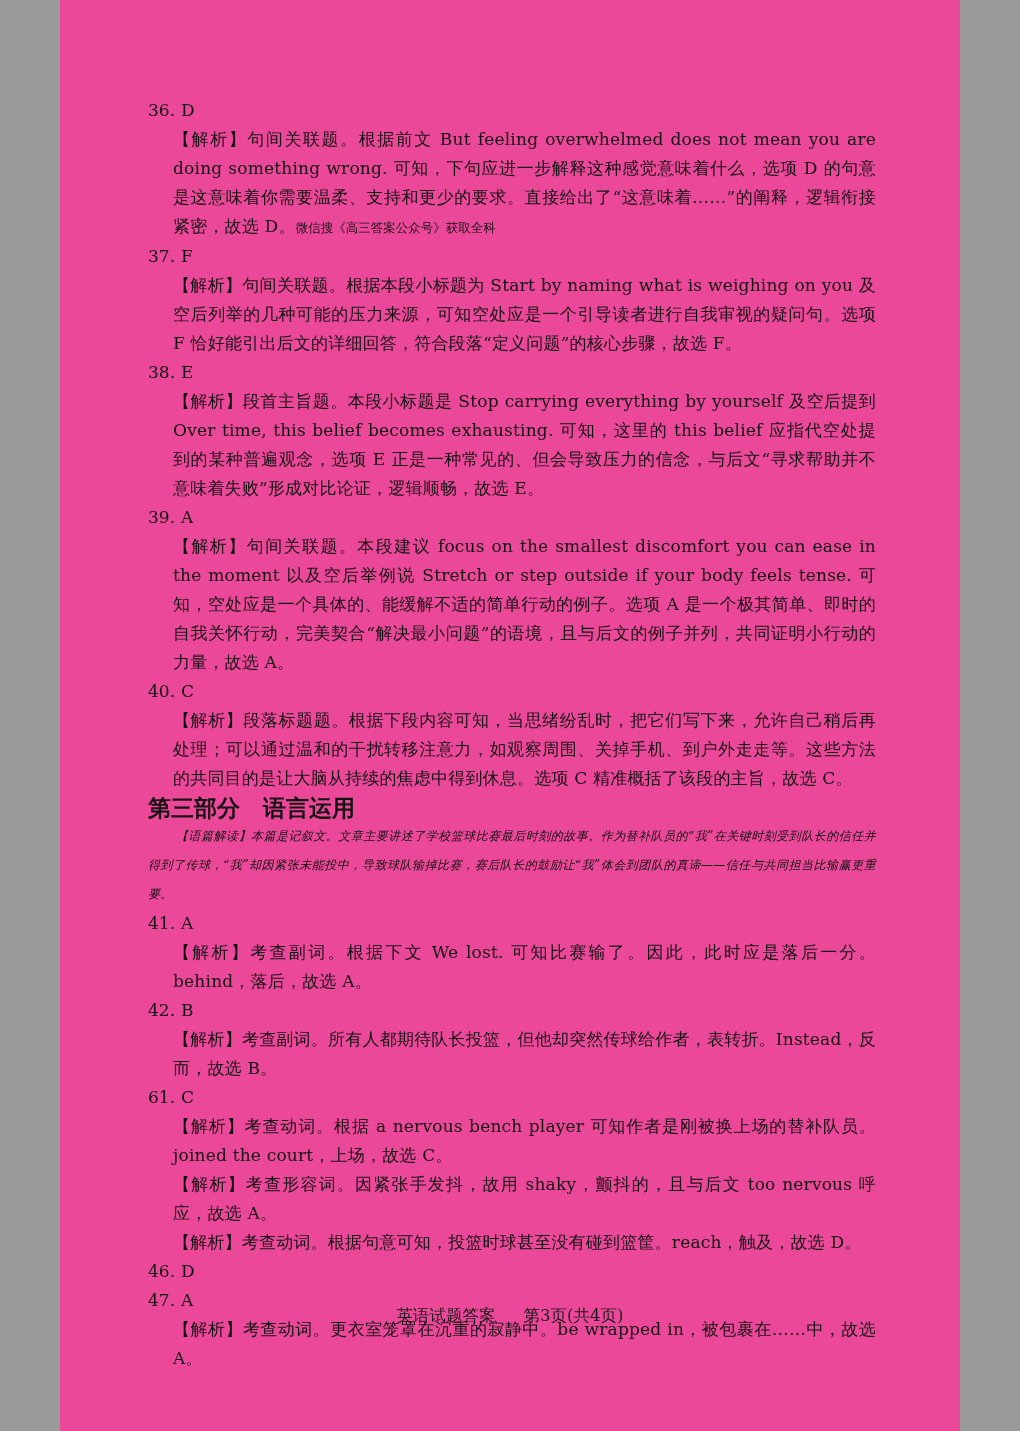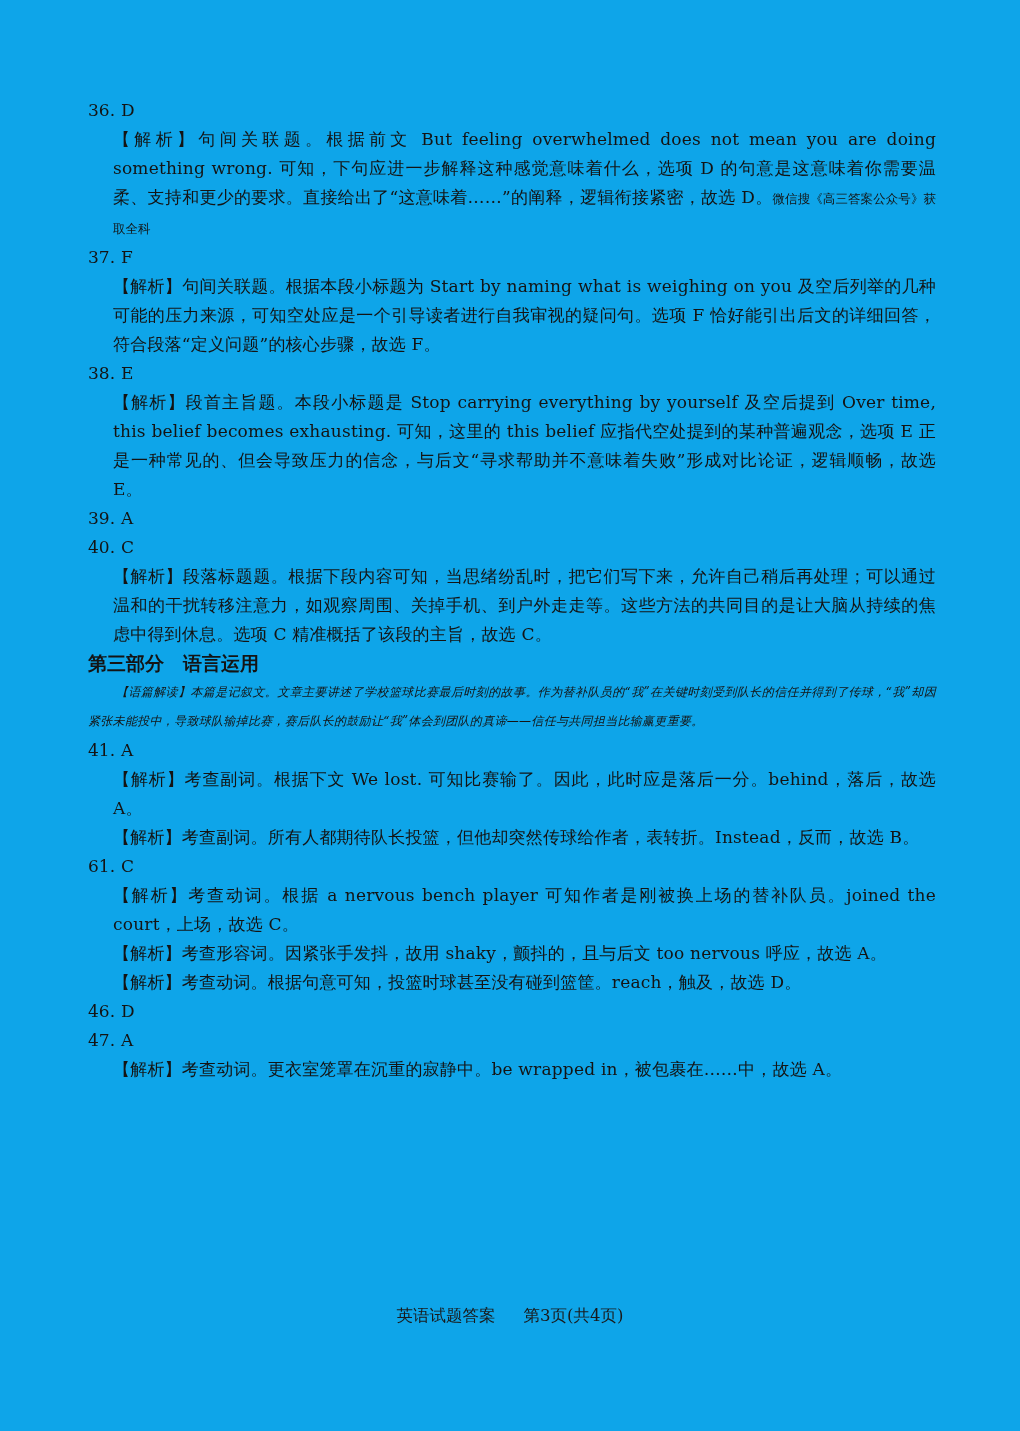--- a/index.html
+++ b/index.html
@@ -1,20 +1,20 @@
 <!DOCTYPE html>
 <html><head>
 <meta charset="utf-8">
 <style>
   html,body { margin:0; padding:0; background:#9a9a9a; }
   .page {
     position:relative;
-    width:1020px; height:1431px;
+    width:900px; height:1431px;
     margin:0 auto;
-    background:#0ea5e9;
+    background:#ec4899;
     color:#141414;
     font-family:"DejaVu Serif","Liberation Serif",serif;
     overflow:hidden;
   }
   .content {
     position:absolute;
     top:96px; left:88px; right:84px;
   }
   .item { margin:0; }
   .item-head {
@@ -25,21 +25,21 @@
   .expl {
     margin:0 0 0 25px;
     font-size:17px; line-height:29px;
     text-align:justify;
     letter-spacing:0.2px;
   }
   .lbl { font-weight:normal; }
   .small-promo { font-size:12.5px; letter-spacing:0; }
   .part-heading {
     font-weight:bold;
-    font-size:19px; line-height:29px;
+    font-size:23px; line-height:29px;
   }
   .sub-heading { font-size:17px; line-height:29px; }
   .passage {
     margin:0;
     font-size:12px; line-height:29px;
     text-indent:28px;
     text-align:justify;
     font-style:italic;
     letter-spacing:0.3px;
   }
@@ -69,36 +69,38 @@
       <p class="expl"><span class="lbl">【解析】</span><span>句间关联题。根据本段小标题为 Start by naming what is weighing on you 及空后列举的几种可能的压力来源，可知空处应是一个引导读者进行自我审视的疑问句。选项 F 恰好能引出后文的详细回答，符合段落“定义问题”的核心步骤，故选 F。</span></p>
     </div>
 
     <div class="item">
       <div class="item-head"><span>38.</span><span class="ans">E</span></div>
       <p class="expl"><span class="lbl">【解析】</span><span>段首主旨题。本段小标题是 Stop carrying everything by yourself 及空后提到 Over time, this belief becomes exhausting. 可知，这里的 this belief 应指代空处提到的某种普遍观念，选项 E 正是一种常见的、但会导致压力的信念，与后文“寻求帮助并不意味着失败”形成对比论证，逻辑顺畅，故选 E。</span></p>
     </div>
 
     <div class="item">
       <div class="item-head"><span>39.</span><span class="ans">A</span></div>
+      <p class="expl"><span class="lbl">【解析】</span><span>句间关联题。本段建议 focus on the smallest discomfort you can ease in the moment 以及空后举例说 Stretch or step outside if your body feels tense. 可知，空处应是一个具体的、能缓解不适的简单行动的例子。选项 A 是一个极其简单、即时的自我关怀行动，完美契合“解决最小问题”的语境，且与后文的例子并列，共同证明小行动的力量，故选 A。</span></p>
     </div>
 
     <div class="item">
       <div class="item-head"><span>40.</span><span class="ans">C</span></div>
       <p class="expl"><span class="lbl">【解析】</span><span>段落标题题。根据下段内容可知，当思绪纷乱时，把它们写下来，允许自己稍后再处理；可以通过温和的干扰转移注意力，如观察周围、关掉手机、到户外走走等。这些方法的共同目的是让大脑从持续的焦虑中得到休息。选项 C 精准概括了该段的主旨，故选 C。</span></p>
     </div>
 
     <div class="part-heading">第三部分　语言运用</div>
     <p class="passage"><span class="lbl">【语篇解读】</span><span>本篇是记叙文。文章主要讲述了学校篮球比赛最后时刻的故事。作为替补队员的“我”在关键时刻受到队长的信任并得到了传球，“我”却因紧张未能投中，导致球队输掉比赛，赛后队长的鼓励让“我”体会到团队的真谛——信任与共同担当比输赢更重要。</span></p>
 
     <div class="item">
       <div class="item-head"><span>41.</span><span class="ans">A</span></div>
       <p class="expl"><span class="lbl">【解析】</span><span>考查副词。根据下文 We lost. 可知比赛输了。因此，此时应是落后一分。behind，落后，故选 A。</span></p>
     </div>
 
     <div class="item">
+      <div class="item-head"><span>42.</span><span class="ans">B</span></div>
       <p class="expl"><span class="lbl">【解析】</span><span>考查副词。所有人都期待队长投篮，但他却突然传球给作者，表转折。Instead，反而，故选 B。</span></p>
     </div>
 
     <div class="item">
       <div class="item-head"><span>61.</span><span class="ans">C</span></div>
       <p class="expl"><span class="lbl">【解析】</span><span>考查动词。根据 a nervous bench player 可知作者是刚被换上场的替补队员。joined the court，上场，故选 C。</span></p>
     </div>
 
     <div class="item">
       <p class="expl"><span class="lbl">【解析】</span><span>考查形容词。因紧张手发抖，故用 shaky，颤抖的，且与后文 too nervous 呼应，故选 A。</span></p>

